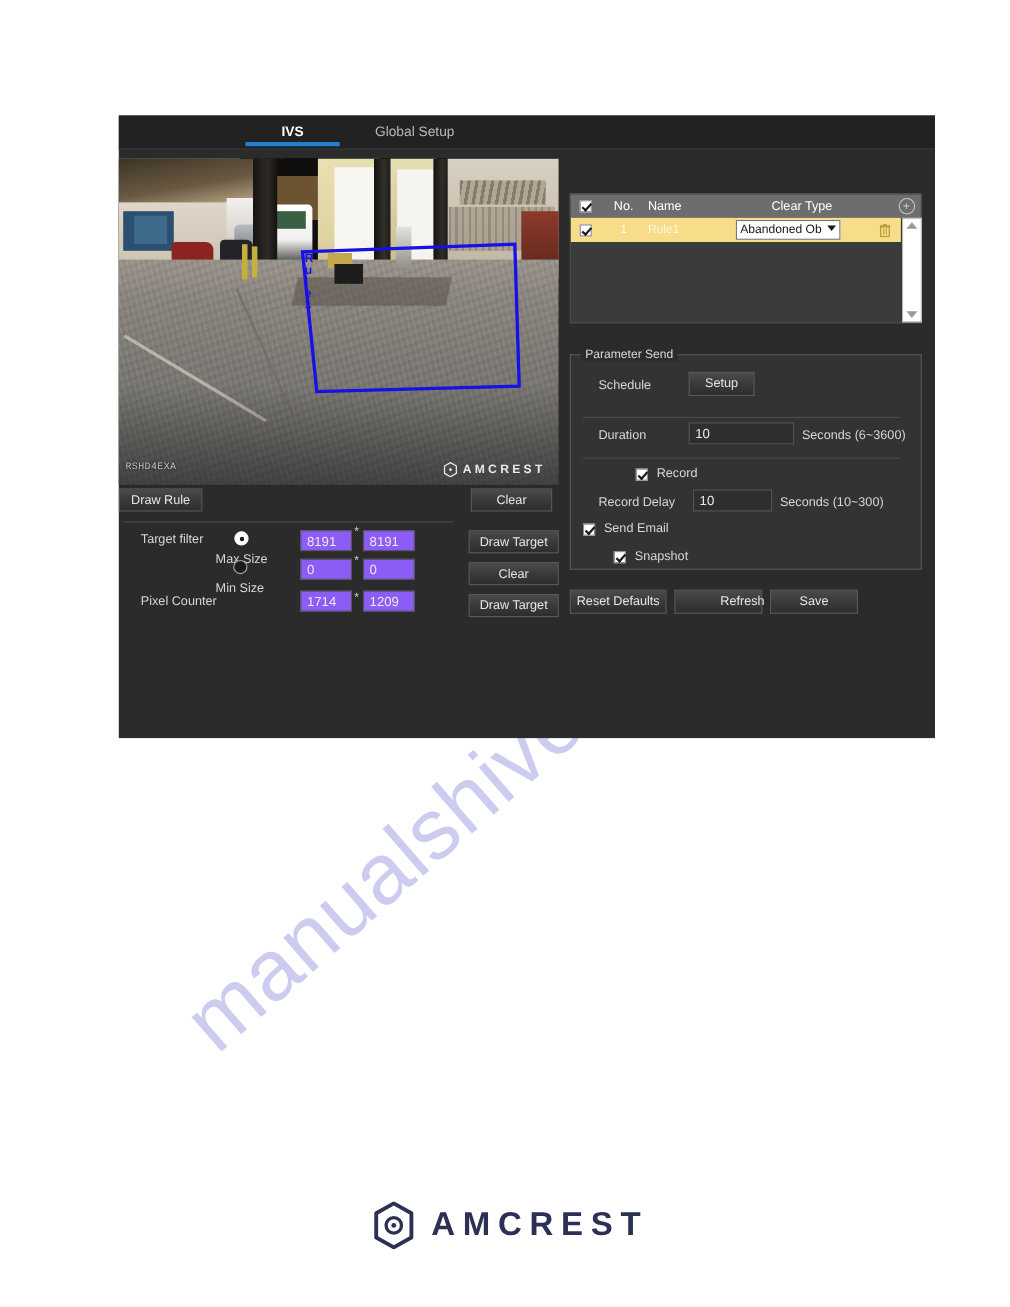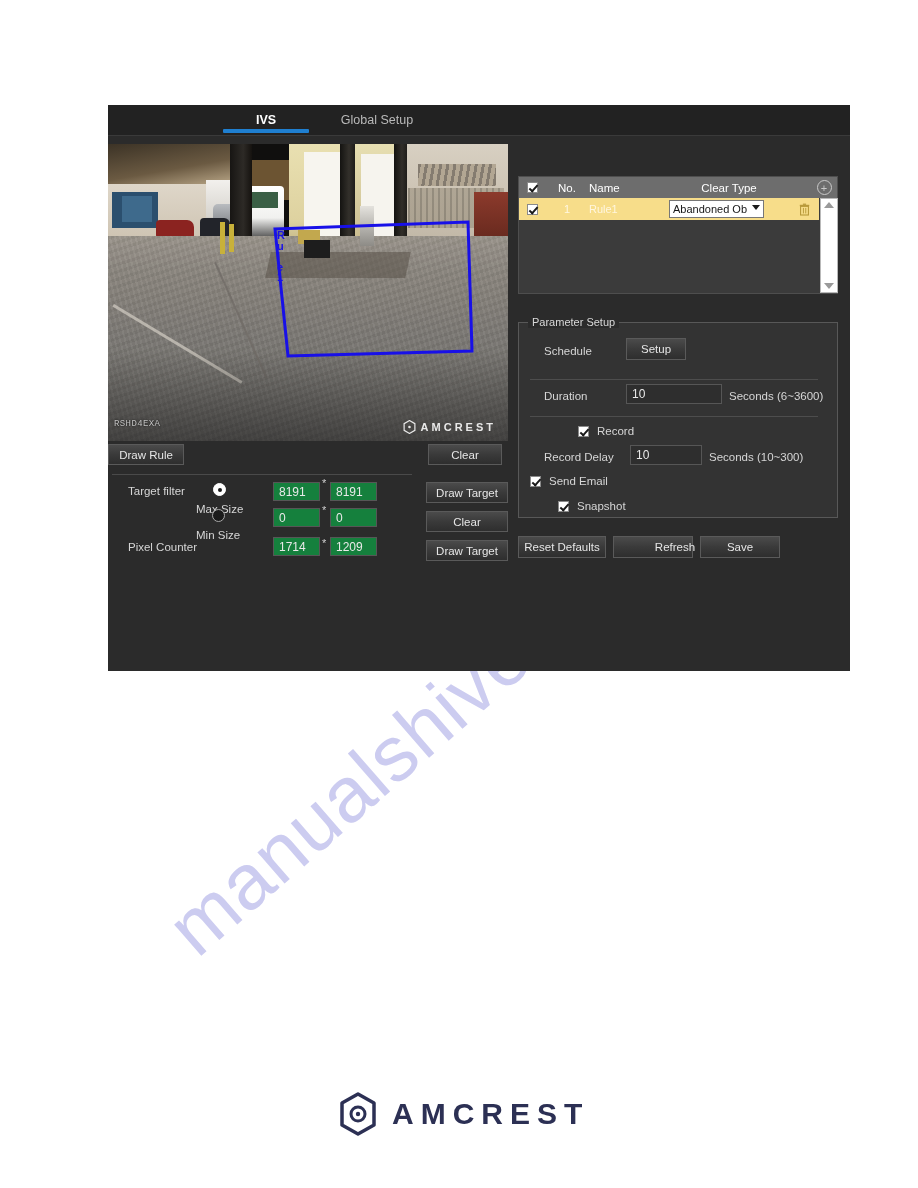--- a/index.html
+++ b/index.html
@@ -181,21 +181,21 @@
   .radio{
     width:11px;height:11px;border-radius:50%;
     border:1px solid #a8a8a8;background:#1b1b1b;
     display:flex;align-items:center;justify-content:center;cursor:pointer;
   }
   .radio.on{background:#ffffff;border-color:#ffffff;}
   .radio.on::after{content:"";width:4px;height:4px;border-radius:50%;background:#1b1b1b;}
   .radio-label{color:#d6d6d6;font-size:11.5px;}
 
   .numbox{
-    position:absolute;height:19px;background:#15803d;border:1px solid #565656;
+    position:absolute;height:19px;background:#8b5cf6;border:1px solid #565656;
     color:#e9e9e9;font-size:12px;display:flex;align-items:center;
     padding-left:5px;box-sizing:border-box;
   }
   #max-w{left:165px;top:38px;width:47px;}
   #max-h{left:222px;top:38px;width:47px;}
   #min-w{left:165px;top:64px;width:47px;}
   #min-h{left:222px;top:64px;width:47px;}
   #px-w{left:165px;top:93px;width:47px;}
   #px-h{left:222px;top:93px;width:47px;}
   .star{position:absolute;color:#cfcfcf;font-size:11px;}
@@ -459,21 +459,21 @@
           </svg>
         </div>
       </div>
 
       <div id="table-scrollbar">
         <div class="sb-arrow sb-up"></div>
         <div class="sb-arrow sb-down"></div>
       </div>
 
       <div id="param-group"></div>
-      <div id="param-legend">Parameter Setup</div>
+      <div id="param-legend">Parameter Send</div>
 
       <div id="lbl-schedule">Schedule</div>
       <div class="btn" id="btn-setup">Setup</div>
 
       <div id="div-p1"></div>
 
       <div id="lbl-duration">Duration</div>
       <div id="in-duration">10</div>
       <div id="unit-duration">Seconds (6~3600)</div>
 

